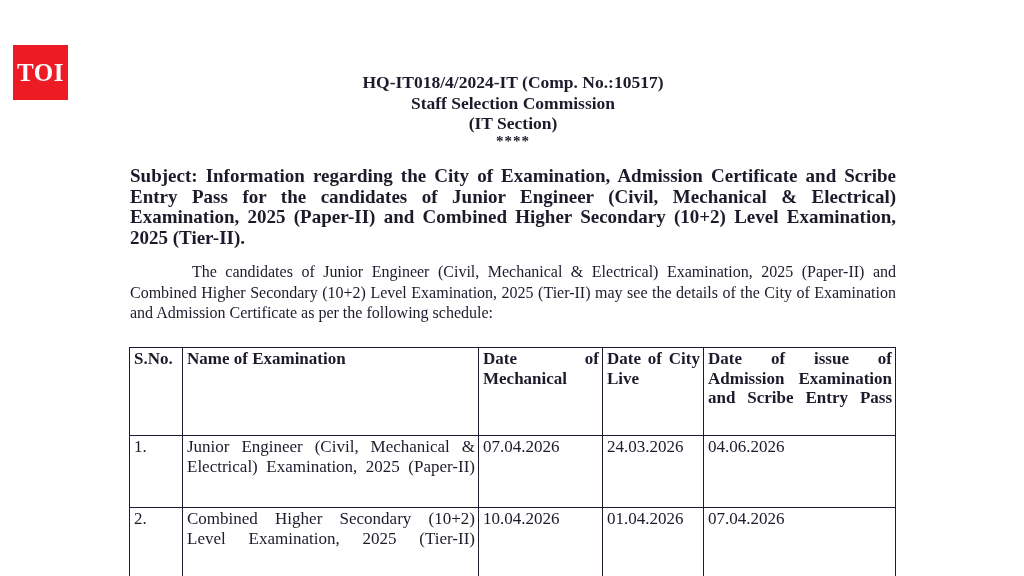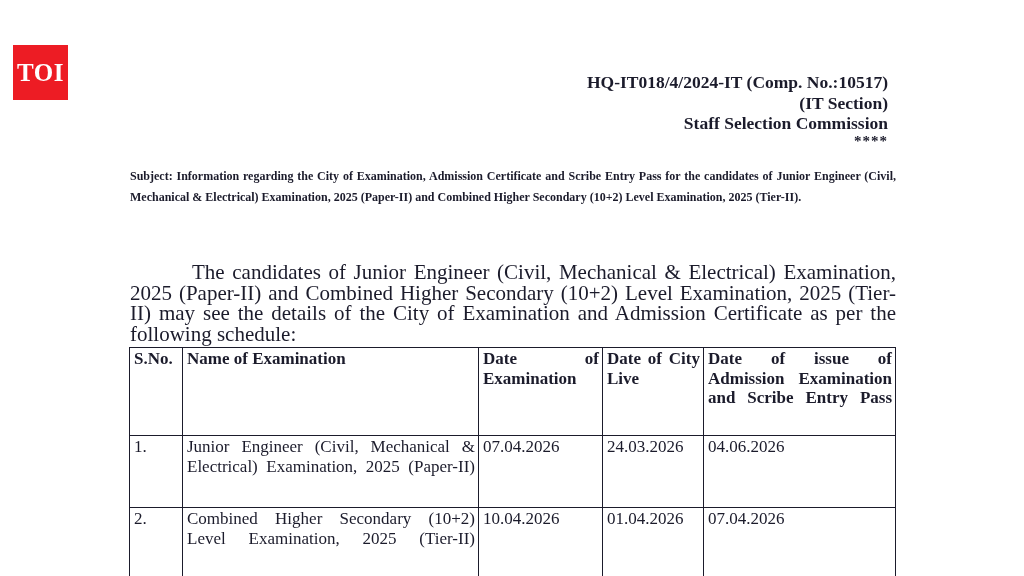--- a/index.html
+++ b/index.html
@@ -41,53 +41,53 @@
   .page {
     position: absolute;
     left: 0;
     top: 0;
     width: 1024px;
     height: 576px;
   }
 
   .letterhead {
     position: absolute;
-    left: 122px;
+    left: 130px;
     top: 72px;
     width: 766px;
-    text-align: right;
+    text-align: center;
     font-weight: bold;
     font-size: 17.5px;
     line-height: 20.5px;
   }
   .letterhead div { white-space: nowrap; }
   .asterisks {
     font-size: 15px;
     letter-spacing: 1px;
     line-height: 14px;
   }
 
   .subject {
     position: absolute;
     left: 130px;
     top: 166px;
     width: 766px;
     font-weight: bold;
-    font-size: 12px;
+    font-size: 19px;
     line-height: 20.5px;
     text-align: justify;
     text-justify: inter-word;
   }
 
   .body-para {
     position: absolute;
     left: 130px;
     top: 262px;
     width: 766px;
-    font-size: 21px;
+    font-size: 16px;
     line-height: 20.5px;
     text-align: justify;
     text-justify: inter-word;
     text-indent: 62px;
   }
 
   
   .sched-table {
     position: absolute;
     left: 129px;
@@ -132,42 +132,42 @@
 <body>
 
 <div class="page">
 
   <div class="logo">
     <span class="logo-text">TOI</span>
   </div>
 
   <div class="letterhead">
     <div>HQ-IT018/4/2024-IT (Comp. No.:10517)</div>
+    <div>Staff Selection Commission</div>
     <div>(IT Section)</div>
-    <div>Staff Selection Commission</div>
     <div class="asterisks">****</div>
   </div>
 
   <div class="subject">Subject: Information regarding the City of Examination, Admission Certificate and Scribe Entry Pass for the candidates of Junior Engineer (Civil, Mechanical &amp; Electrical) Examination, 2025 (Paper-II) and Combined Higher Secondary (10+2) Level Examination, 2025 (Tier-II).</div>
 
   <div class="body-para">The candidates of Junior Engineer (Civil, Mechanical &amp; Electrical) Examination, 2025 (Paper-II) and Combined Higher Secondary (10+2) Level Examination, 2025 (Tier-II) may see the details of the City of Examination and Admission Certificate as per the following schedule:</div>
 
   <table class="sched-table">
     <colgroup>
       <col class="col-sno">
       <col class="col-name">
       <col class="col-dexam">
       <col class="col-dcity">
       <col class="col-dadm">
     </colgroup>
     <thead>
       <tr>
         <td class="nowrapcell">S.No.</td>
         <td class="nowrapcell">Name of Examination</td>
-        <td class="j">Date of Examination</td>
+        <td class="j">Date of Mechanical</td>
         <td class="j">Date of City Live</td>
         <td class="j">Date of issue of Admission Examination and Scribe Entry Pass</td>
       </tr>
     </thead>
     <tbody>
       <tr>
         <td class="nowrapcell">1.</td>
         <td class="j">Junior Engineer (Civil, Mechanical &amp; Electrical) Examination, 2025 (Paper-II)</td>
         <td class="nowrapcell">07.04.2026</td>
         <td class="nowrapcell">24.03.2026</td>

